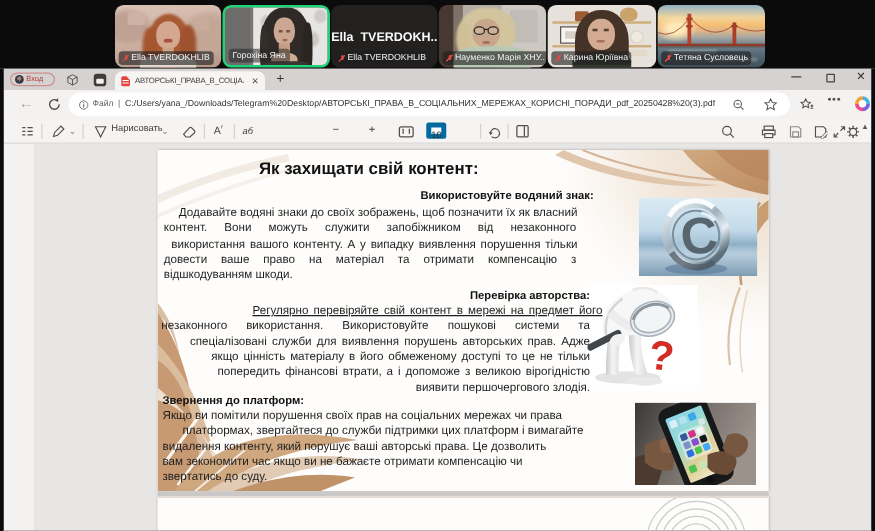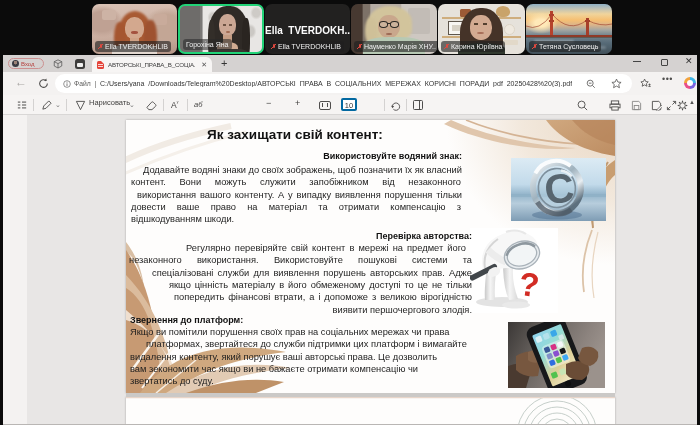--- a/index.html
+++ b/index.html
@@ -260,21 +260,21 @@
       </svg>
       <div style="position:absolute;left:160px;top:4px;width:1px;height:12px;background:#d4d2d1;"></div>
       <div class="cicon" style="left:168px;top:4px;font-size:8.5px;color:#3f3e3d;">A<span style="font-size:5px;vertical-align:super;">ʸ</span></div>
       <div style="position:absolute;left:184px;top:4px;width:1px;height:12px;background:#d4d2d1;"></div>
       <div class="cicon" style="left:191px;top:5px;font-size:7.5px;color:#3f3e3d;font-style:italic;">аб</div>
       <div class="cicon" style="left:263px;top:3px;font-size:9px;color:#3f3e3d;">−</div>
       <div class="cicon" style="left:292px;top:3px;font-size:9px;color:#3f3e3d;">+</div>
       <div style="position:absolute;left:316px;top:5.5px;width:12px;height:9px;border:1px solid #4f4e4d;border-radius:2px;">
         <div style="position:absolute;left:2px;top:1.5px;width:6px;height:4px;border-left:1px solid #4f4e4d;border-right:1px solid #4f4e4d;"></div>
       </div>
-      <div style="position:absolute;left:338px;top:3px;width:16px;height:13px;background:#fff;border:2px solid #0369a1;border-radius:2px;text-align:center;font-size:7.5px;line-height:12px;color:#333;">10</div>
+      <div style="position:absolute;left:338px;top:3px;width:16px;height:13px;background:#fff;border:4px solid #0369a1;border-radius:2px;text-align:center;font-size:7.5px;line-height:12px;color:#333;">10</div>
       <div class="cicon" style="left:379px;top:5px;font-size:7.5px;color:#3f3e3d;margin-top:18px;">из 13</div>
       <div style="position:absolute;left:381px;top:4px;width:1px;height:12px;background:#d4d2d1;"></div>
       <svg width="11" height="11" viewBox="0 0 12 12" style="position:absolute;left:387px;top:4.5px;">
         <path d="M2.5 7.5 a4 4 0 1 1 1.2 2.6" fill="none" stroke="#4f4e4d" stroke-width="1"></path>
         <path d="M1.2 6.2 L2.7 9 L4.6 6.6 Z" fill="#4f4e4d"></path>
       </svg>
       <div style="position:absolute;left:403px;top:4px;width:1px;height:12px;background:#d4d2d1;"></div>
       <div style="position:absolute;left:410px;top:5px;width:10px;height:10px;border:1px solid #4f4e4d;border-radius:1.5px;">
         <div style="position:absolute;left:4.5px;top:0;width:1px;height:8px;background:#4f4e4d;"></div>
       </div>
@@ -357,21 +357,21 @@
           <path d="M14 153 C 45 112 95 100 160 112 C 110 118 60 135 52 153 Z" fill="#cfa87f"></path>
           <path d="M40 153 C 80 126 125 120 165 128 C 125 132 85 142 72 153 Z" fill="#e2cbb4"></path>
           <path d="M60 153 C 95 140 130 137 158 142 L130 153 Z" fill="#bf9268"></path>
           <path d="M6 130 L 34 92" stroke="#faf5ee" stroke-width="2.5" fill="none"></path>
           <path d="M16 148 L 50 104" stroke="#faf5ee" stroke-width="2" fill="none"></path>
           <path d="M30 153 L 70 120" stroke="#f5ede2" stroke-width="1.6" fill="none"></path>
         </svg>
 
         <div style="position:absolute;left:0;top:7px;width:338px;text-align:center;font-weight:bold;font-size:13.5px;color:#121212;">Як захищати свій контент:</div>
 
-        <div class="phead" style="right:153px;top:31px;">Використовуйте водяний знак:</div>
+        <div class="phead" style="right:140px;top:31px;">Використовуйте водяний знак:</div>
         <div class="jl" style="left:17px;top:45px;width:319px;">Додавайте водяні знаки до своїх зображень, щоб позначити їх як власний</div>
         <div class="jl" style="left:5px;top:57.3px;width:330px;">контент. Вони можуть служити запобіжником від незаконного</div>
         <div class="jl" style="left:11px;top:69.6px;width:325px;">використання вашого контенту. А у випадку виявлення порушення тільки</div>
         <div class="jl" style="left:5px;top:81.9px;width:330px;">довести ваше право на матеріал та отримати компенсацію з</div>
         <div class="ll" style="left:5px;top:94.2px;">відшкодуванням шкоди.</div>
 
         <div style="position:absolute;left:385px;top:38px;width:95px;height:63px;overflow:hidden;z-index:2;">
           <svg width="95" height="63" viewBox="0 0 95 63">
             <defs>
               <linearGradient id="cbg" x1="0" y1="0" x2="0" y2="1">
@@ -402,21 +402,21 @@
               <path d="M26 13 A 24 25 0 0 1 62 9.5" stroke="#fafcfd" stroke-width="4" fill="none"></path>
               <ellipse cx="46" cy="30" rx="18.5" ry="19.5" fill="#b9d3e2" opacity="0.55"></ellipse>
               <ellipse cx="46" cy="30" rx="18.5" ry="19.5" fill="none" stroke="#7d8f9c" stroke-width="1.6"></ellipse>
               <text x="33.5" y="45" font-family="Liberation Sans, sans-serif" font-weight="bold" font-size="41" fill="#57656f">C</text>
               <path d="M62 20 A 18 19 0 0 0 52 13" stroke="#e8f0f5" stroke-width="2.4" fill="none"></path>
             </g>
           </svg>
         </div>
 
         <div class="phead" style="right:143px;top:111px;">Перевірка авторства:</div>
-        <div class="jl" style="left:60px;top:123px;width:280px;">Регулярно перевіряйте свій контент в мережі на предмет його</div>
+        <div class="jl" style="left:76px;top:123px;width:280px;text-decoration:underline;">Регулярно перевіряйте свій контент в мережі на предмет його</div>
         <div class="jl" style="left:3px;top:135.3px;width:343px;">незаконного використання. Використовуйте пошукові системи та</div>
         <div class="jl" style="left:26px;top:147.6px;width:320px;">спеціалізовані служби для виявлення порушень авторських прав. Адже</div>
         <div class="jl" style="left:43px;top:159.9px;width:303px;">якщо цінність матеріалу в його обмеженому доступі то це не тільки</div>
         <div class="jl" style="left:48px;top:172.2px;width:298px;">попередить фінансові втрати, а і допоможе з великою вірогідністю</div>
         <div class="rl" style="left:146px;top:184.5px;width:200px;">виявити першочергового злодія.</div>
 
         <div style="position:absolute;left:344px;top:108px;width:88px;height:85px;background:#fff;z-index:2;">
           <svg width="88" height="85" viewBox="0 0 88 85">
             <defs>
               <linearGradient id="leg" x1="0" y1="0" x2="1" y2="0">

